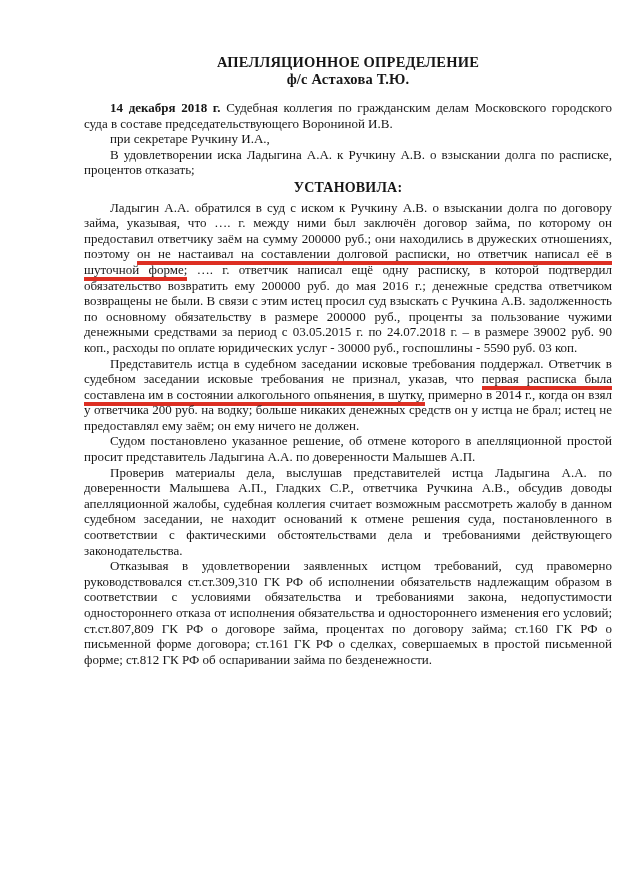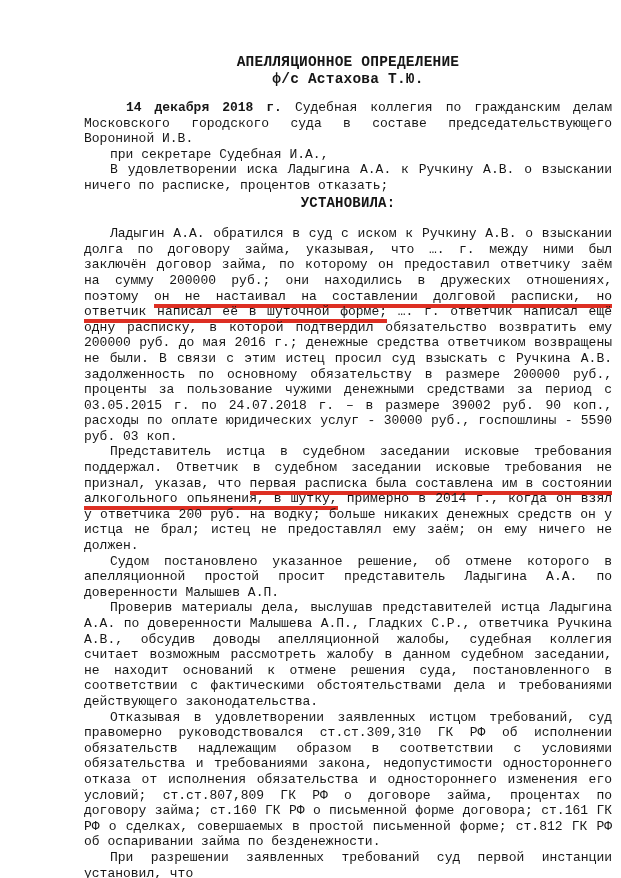--- a/index.html
+++ b/index.html
@@ -2,21 +2,21 @@
 <html style="--underline-color: #dd2f23;"><head>
 <meta charset="utf-8">
 <style>
   html, body { margin: 0; padding: 0; background: #ffffff; }
   .page {
     position: relative;
     width: 621px;
     height: 878px;
     background: #ffffff;
     overflow: hidden;
-    font-family: Liberation Mono, monospace;
+    font-family: Liberation Serif, serif;
     color: #161616;
   }
   .doc {
     padding: 54px 9px 0 84px;
   }
   .doc-header {
     text-align: center;
     font-weight: bold;
     font-size: 14.5px;
     line-height: 17px;
@@ -28,43 +28,42 @@
     font-size: 13px;
     line-height: 15.6px;
     text-align: justify;
     text-indent: 26px;
   }
   .doc-body p.heading {
     text-align: center;
     text-indent: 0;
     font-weight: bold;
     font-size: 14px;
-    margin: 2px 0 15px 0;
+    margin: 2px 0 4px 0;
     letter-spacing: 0.2px;
   }
-  .seg-bold { font-weight: bold; margin-left: 16px; }
+  .seg-bold { font-weight: bold; }
   .seg-underline {
     border-bottom: 4px solid var(--underline-color, #dd2f23);
   }
 </style>
 </head>
 <body>
 
 <div class="page">
   <div class="doc">
     <div class="doc-header">
       <div>АПЕЛЛЯЦИОННОЕ  ОПРЕДЕЛЕНИЕ</div>
       <div>ф/с Астахова Т.Ю.</div>
     </div>
     <div class="doc-body">
         <p><span class="seg-bold">14 декабря 2018 г.</span><span> Судебная коллегия по гражданским делам Московского городского суда в составе председательствующего Ворониной И.В.</span></p>
-        <p><span>при секретаре Судебная И.А.,</span></p>
-        <p><span>В удовлетворении иска Ладыгина А.А. к Ручкину А.В. о взыскании ничего по расписке, процентов отказать;</span></p>
+        <p><span>при секретаре Ручкину И.А.,</span></p>
+        <p><span>В удовлетворении иска Ладыгина А.А. к Ручкину А.В. о взыскании долга по расписке, процентов отказать;</span></p>
         <p class="heading"><span>УСТАНОВИЛА:</span></p>
         <p><span>Ладыгин А.А. обратился в суд с иском к Ручкину А.В. о взыскании долга по договору займа, указывая, что …. г. между ними был заключён договор займа, по которому он предоставил ответчику заём на сумму 200000 руб.; они находились в дружеских отношениях, поэтому </span><span class="seg-underline">он не настаивал на составлении долговой расписки, но ответчик написал её в шуточной форме;</span><span> …. г. ответчик написал ещё одну расписку, в которой подтвердил обязательство возвратить ему 200000 руб. до мая 2016 г.; денежные средства ответчиком возвращены не были. В связи с этим истец просил суд взыскать с Ручкина А.В. задолженность по основному обязательству в размере 200000 руб., проценты за пользование чужими денежными средствами за период с 03.05.2015 г. по 24.07.2018 г. – в размере 39002 руб. 90 коп., расходы по оплате юридических услуг - 30000 руб., госпошлины - 5590 руб. 03 коп.</span></p>
         <p><span>Представитель истца в судебном заседании исковые требования поддержал. Ответчик в судебном заседании исковые требования не признал, указав, что </span><span class="seg-underline">первая расписка была составлена им в состоянии алкогольного опьянения, в шутку,</span><span> примерно в 2014 г., когда он взял у ответчика 200 руб. на водку; больше никаких денежных средств он у истца не брал; истец не предоставлял ему заём; он ему ничего не должен.</span></p>
         <p><span>Судом постановлено указанное решение, об отмене которого в апелляционной простой просит представитель Ладыгина А.А. по доверенности Малышев А.П.</span></p>
         <p><span>Проверив материалы дела, выслушав представителей истца Ладыгина А.А. по доверенности Малышева А.П., Гладких С.Р., ответчика Ручкина А.В., обсудив доводы апелляционной жалобы, судебная коллегия считает возможным рассмотреть жалобу в данном судебном заседании, не находит оснований к отмене решения суда, постановленного в соответствии с фактическими обстоятельствами дела и требованиями действующего законодательства.</span></p>
         <p><span>Отказывая в удовлетворении заявленных истцом требований, суд правомерно руководствовался ст.ст.309,310 ГК РФ об исполнении обязательств надлежащим образом в соответствии с условиями обязательства и требованиями закона, недопустимости одностороннего отказа от исполнения обязательства и одностороннего изменения его условий; ст.ст.807,809 ГК РФ о договоре займа, процентах по договору займа; ст.160 ГК РФ о письменной форме договора; ст.161 ГК РФ о сделках, совершаемых в простой письменной форме; ст.812 ГК РФ об оспаривании займа по безденежности.</span></p>
-        <p><span>При разрешении заявленных требований суд первой инстанции установил, что</span></p>
       </div>
   </div>
 </div>
 
 </body></html>

